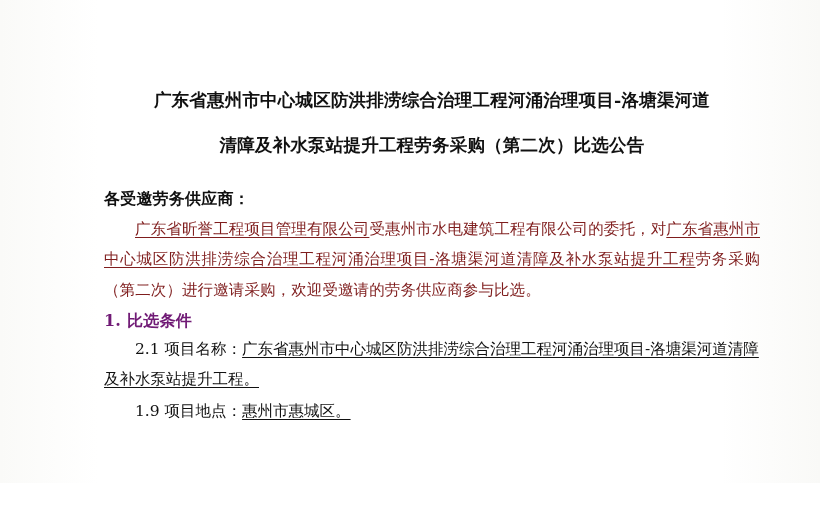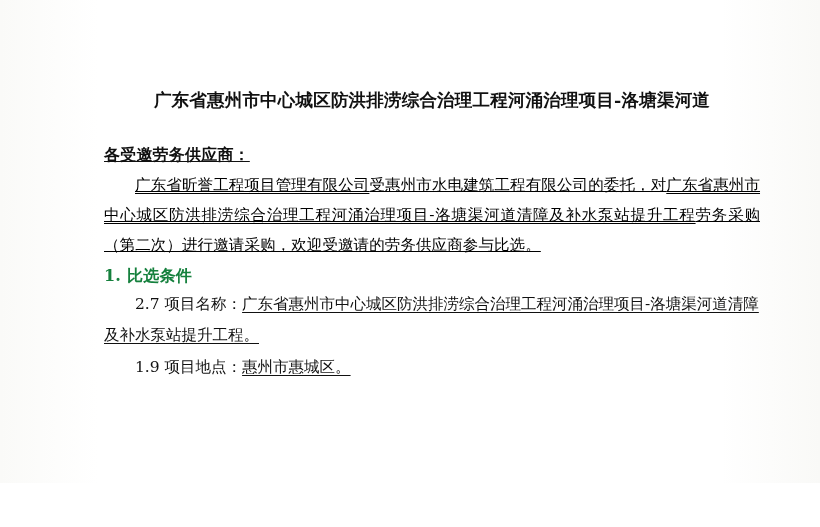--- a/index.html
+++ b/index.html
@@ -46,44 +46,42 @@
   }
   .doc-title .line2 {
     display: block;
   }
   .salutation {
     font-weight: bold;
     font-size: 16px;
     color: #111;
     margin: 22px 0 4px 0;
     letter-spacing: 0.2px;
-    text-decoration: underline;
   }
   p.body-text {
     font-size: 15.5px;
     line-height: 1.95;
-    color: #000000;
+    color: #7f1d1d;
     margin: 0;
     text-align: justify;
     text-justify: inter-ideograph;
     letter-spacing: 0.1px;
-    text-decoration: underline;
   }
   .indent2 {
     text-indent: 2em;
   }
   .u {
     text-decoration: underline;
     text-underline-offset: 3px;
     text-decoration-thickness: 1px;
   }
   h2.section {
     font-size: 16px;
     font-weight: bold;
-    color: #15803d;
+    color: #701a75;
     margin: 6px 0 2px 0;
     letter-spacing: 0.2px;
   }
   h2.section .num {
     margin-right: 6px;
   }
   .sub {
     font-size: 15.5px;
     line-height: 1.95;
     color: #111;
@@ -98,28 +96,29 @@
   }
 </style>
 </head>
 <body>
 
 <div id="page">
   <div id="content">
 
     <div class="doc-title">
       <span class="line1">广东省惠州市中心城区防洪排涝综合治理工程河涌治理项目-洛塘渠河道</span>
+      <span class="line2">清障及补水泵站提升工程劳务采购（第二次）比选公告</span>
     </div>
 
     <div class="salutation">各受邀劳务供应商：</div>
 
     <p class="body-text indent2"><span class="u">广东省昕誉工程项目管理有限公司</span><span>受惠州市水电建筑工程有限公司的委托，对</span><span class="u">广东省惠州市中心城区防洪排涝综合治理工程河涌治理项目-洛塘渠河道清障及补水泵站提升工程</span><span>劳务采购（第二次）进行邀请采购，欢迎受邀请的劳务供应商参与比选。</span></p>
 
     <h2 class="section"><span class="num">1.</span><span>比选条件</span></h2>
 
 
 
-    <p class="sub block-para"><span>2.7 项目名称：</span><span class="u">广东省惠州市中心城区防洪排涝综合治理工程河涌治理项目-洛塘渠河道清障及补水泵站提升工程。</span></p>
+    <p class="sub block-para"><span>2.1 项目名称：</span><span class="u">广东省惠州市中心城区防洪排涝综合治理工程河涌治理项目-洛塘渠河道清障及补水泵站提升工程。</span></p>
 
     <p class="sub tight"><span>1.9 项目地点：</span><span class="u">惠州市惠城区。</span></p>
 
   </div>
 </div>
 
 </body></html>

